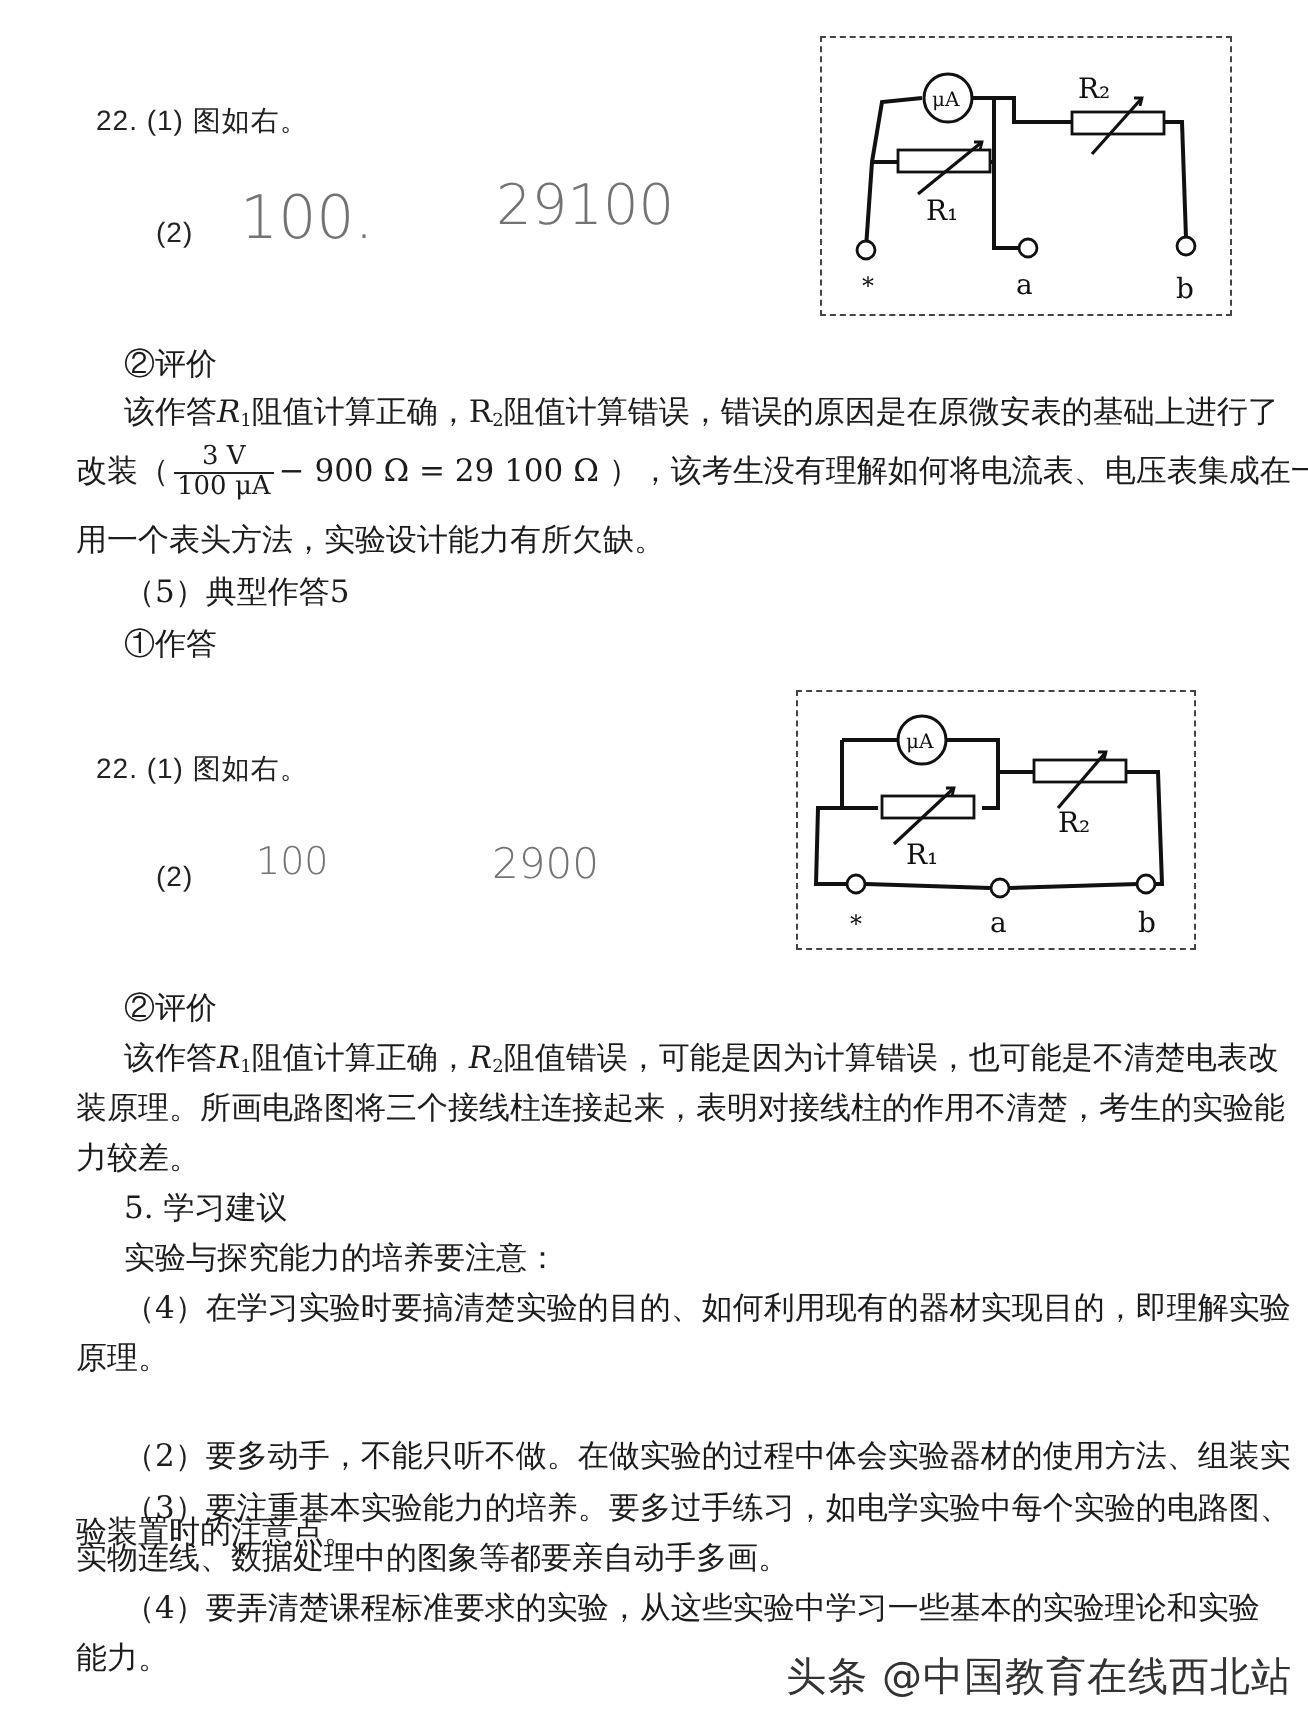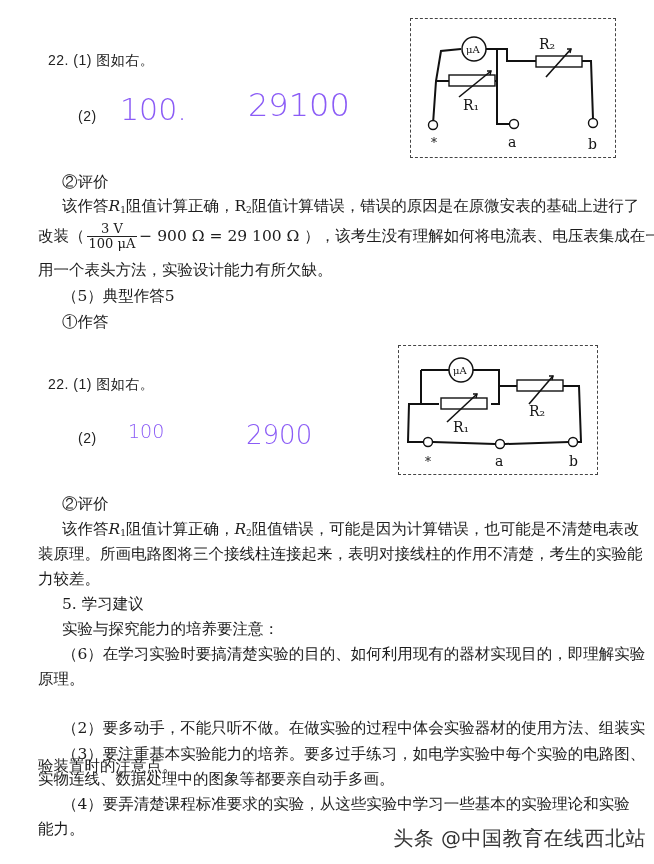--- a/index.html
+++ b/index.html
@@ -1,37 +1,37 @@
 <!DOCTYPE html>
 <html><head>
 <meta charset="utf-8">
 <style>
   html, body { margin:0; padding:0; background:#ffffff; }
   body { width:654px; height:864px; position:relative; overflow:hidden;
          font-family:"DejaVu Serif","Liberation Serif",serif; color:#1a1a1a; }
   .abs { position:absolute; }
   .print { font-family:"Liberation Sans","DejaVu Sans",sans-serif; font-size:14px; color:#222; letter-spacing:0.5px; }
-  .hand { font-family:"DejaVu Sans","Liberation Sans",sans-serif; color:#8b5cf6; font-weight:300; }
+  .hand { font-family:"DejaVu Sans","Liberation Sans",sans-serif; color:#737373; font-weight:300; }
   .line { position:absolute; left:38px; font-size:15.5px; line-height:20px; white-space:nowrap; color:#1c1c1c; }
   .indent { left:62px; }
   .box { position:absolute; border:1.5px dashed #444; }
   .frac { display:inline-block; vertical-align:middle; text-align:center; font-size:13px; line-height:14px; margin:0 2px; }
   .frac .num { display:block; border-bottom:1px solid #222; padding:0 2px; }
   .frac .den { display:block; padding:0 2px; }
   .sub { font-size:9px; vertical-align:-2px; }
   .watermark { position:absolute; right:8px; bottom:12px; font-family:"DejaVu Sans",sans-serif; font-size:20px; color:#333; letter-spacing:0.5px; }
   svg text { font-family:"DejaVu Serif",serif; }
 </style>
 </head>
 <body>
 
 <div class="abs print" style="left:48px;top:52px;">22. (1) 图如右。</div>
 <div class="abs print" style="left:78px;top:108px;">(2)</div>
 <div class="abs hand" style="left:120px;top:92px;font-size:30px;">100.</div>
-<div class="abs hand" style="left:248px;top:86px;font-size:32px;">29100</div>
+<div class="abs hand" style="left:248px;top:86px;font-size:28px;">29100</div>
 
 <div class="box" style="left:410px;top:18px;width:204px;height:138px;">
   <svg width="204" height="138" viewBox="0 0 204 138">
     <g fill="none" stroke="#111" stroke-width="2">
 
       <path d="M22 105 L25 62 L30 32 L50 30"></path>
       <circle cx="63" cy="30" r="12" fill="#fff" stroke-width="1.5"></circle>
       <path d="M75 30 L96 30 L96 42 L125 42"></path>
 
       <path d="M25 62 L38 62"></path>
@@ -67,21 +67,21 @@
   <span>改装（</span><span class="frac"><span class="num">3 V</span><span class="den">100 μA</span></span><span>− 900 Ω = 29 100 Ω ），该考生没有理解如何将电流表、电压表集成在一起共</span>
 </div>
 <div class="line" style="top:260px;">用一个表头方法，实验设计能力有所欠缺。</div>
 
 <div class="line indent" style="top:286px;">（5）典型作答5</div>
 <div class="line indent" style="top:312px;">①作答</div>
 
 <div class="abs print" style="left:48px;top:376px;">22. (1) 图如右。</div>
 <div class="abs print" style="left:78px;top:430px;">(2)</div>
 <div class="abs hand" style="left:128px;top:420px;font-size:19px;">100</div>
-<div class="abs hand" style="left:246px;top:420px;font-size:26px;">2900</div>
+<div class="abs hand" style="left:246px;top:420px;font-size:21px;">2900</div>
 
 <div class="box" style="left:398px;top:345px;width:198px;height:128px;">
   <svg width="198" height="128" viewBox="0 0 198 128">
     <g fill="none" stroke="#111" stroke-width="2">
       <path d="M22 24 L22 58 L40 58"></path>
       <path d="M22 24 L50 24"></path>
       <circle cx="62" cy="24" r="12" fill="#fff" stroke-width="1.5"></circle>
       <path d="M74 24 L100 24 L100 58 L92 58"></path>
       <rect x="42" y="52" width="46" height="11" fill="#fff" stroke-width="1.4"></rect>
       <path d="M48 76 L78 48" stroke-width="1.6"></path>
@@ -108,21 +108,21 @@
 <div class="line indent" style="top:494px;">②评价</div>
 <div class="line indent" style="top:519px;">
   <span>该作答</span><i>R</i><span class="sub">1</span><span>阻值计算正确，</span><i>R</i><span class="sub">2</span><span>阻值错误，可能是因为计算错误，也可能是不清楚电表改</span>
 </div>
 <div class="line" style="top:544px;">装原理。所画电路图将三个接线柱连接起来，表明对接线柱的作用不清楚，考生的实验能</div>
 <div class="line" style="top:569px;text-align:center;">力较差。</div>
 
 <div class="line indent" style="top:594px;text-align:right;">5. 学习建议</div>
 <div class="line indent" style="top:619px;">实验与探究能力的培养要注意：</div>
 
-<div class="line indent" style="top:644px;">（6）在学习实验时要搞清楚实验的目的、如何利用现有的器材实现目的，即理解实验</div>
+<div class="line indent" style="top:644px;">（4）在学习实验时要搞清楚实验的目的、如何利用现有的器材实现目的，即理解实验</div>
 <div class="line" style="top:669px;">原理。</div>
 <div class="line indent" style="top:718px;">（2）要多动手，不能只听不做。在做实验的过程中体会实验器材的使用方法、组装实</div>
 <div class="line" style="top:756px;">验装置时的注意点。</div>
 <div class="line indent" style="top:744px;">（3）要注重基本实验能力的培养。要多过手练习，如电学实验中每个实验的电路图、</div>
 <div class="line" style="top:769px;">实物连线、数据处理中的图象等都要亲自动手多画。</div>
 <div class="line indent" style="top:794px;">（4）要弄清楚课程标准要求的实验，从这些实验中学习一些基本的实验理论和实验</div>
 <div class="line" style="top:819px;">能力。</div>
 
 <div class="watermark">头条 @中国教育在线西北站</div>
 

